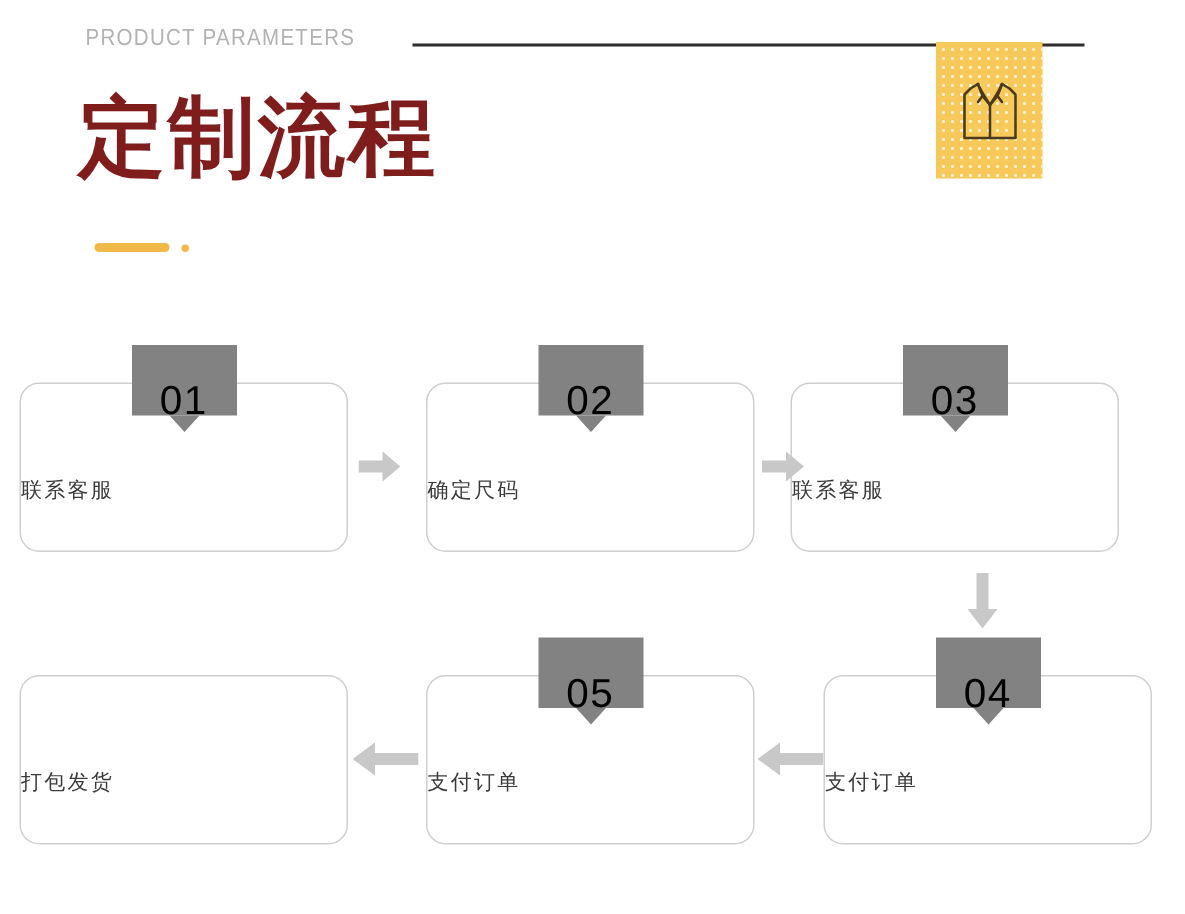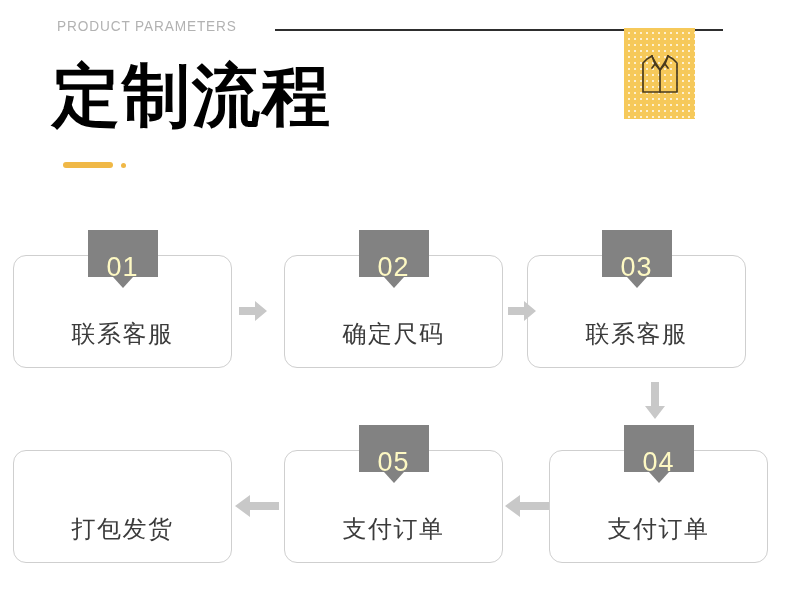--- a/index.html
+++ b/index.html
@@ -59,23 +59,23 @@
     position: absolute;
     left: 50%;
     top: 50%;
     transform: translate(-50%, -50%);
   }
 
   .title-main {
     position: absolute;
     left: 52px;
     top: 62px;
-    font-size: 68px;
+    font-size: 58px;
     font-weight: bold;
-    color: #000000;
+    color: #7f1d1d;
     letter-spacing: 2px;
     line-height: 1;
     white-space: nowrap;
     font-family: "DejaVu Sans", "Liberation Sans", sans-serif;
   }
 
   .accent-bar {
     position: absolute;
     left: 63px;
     top: 162px;
@@ -102,41 +102,40 @@
     border: 1.6px solid #cfcfcf;
     border-radius: 13px;
     background: #ffffff;
   }
 
   .flow-label {
     position: absolute;
     left: 0;
     right: 0;
     top: 62px;
-    text-align: center;
-    font-size: 24px;
+    font-size: 14px;
     color: #3b3b3b;
     letter-spacing: 1.5px;
     font-family: "DejaVu Sans", "Liberation Sans", sans-serif;
   }
 
   .num-badge {
     position: absolute;
     top: -26px;
     left: 50%;
     transform: translateX(-50%);
     width: 70px;
     height: 47px;
     background: #828282;
     display: flex;
     align-items: center;
     justify-content: center;
   }
   .num-badge .num-text {
-    color: #fef9c3;
+    color: #000000;
     font-size: 27px;
     letter-spacing: 1px;
     line-height: 1;
     font-family: "Liberation Sans", "DejaVu Sans", sans-serif;
     margin-top: 28px;
   }
   .num-badge::after {
     content: "";
     position: absolute;
     bottom: -11px;

